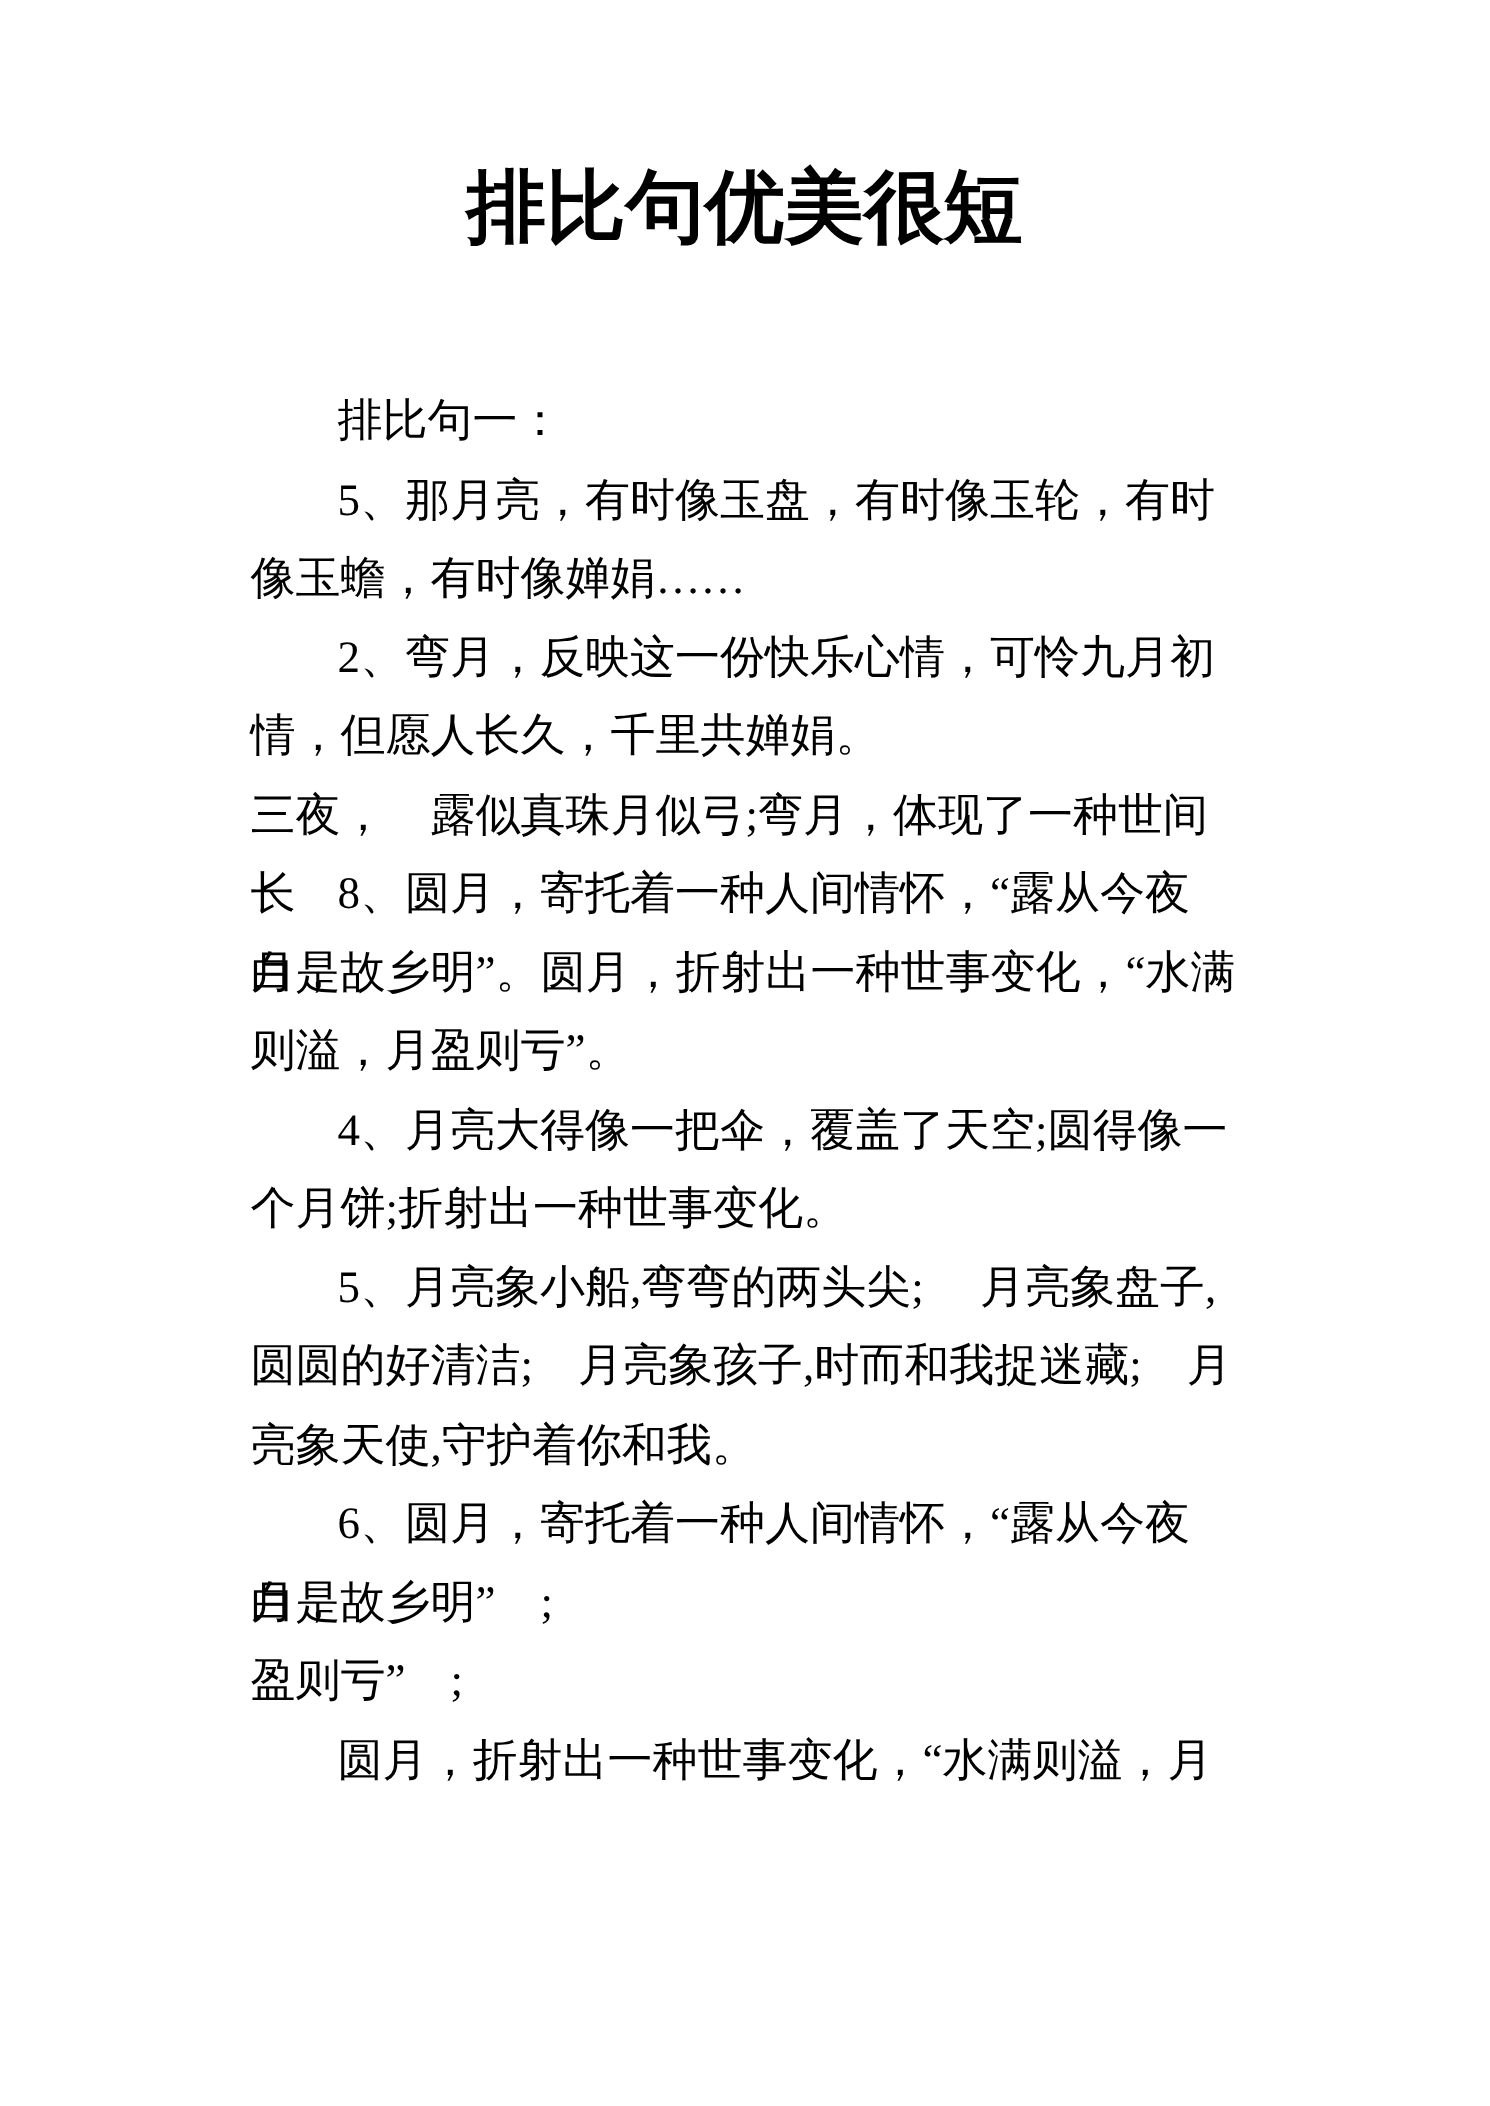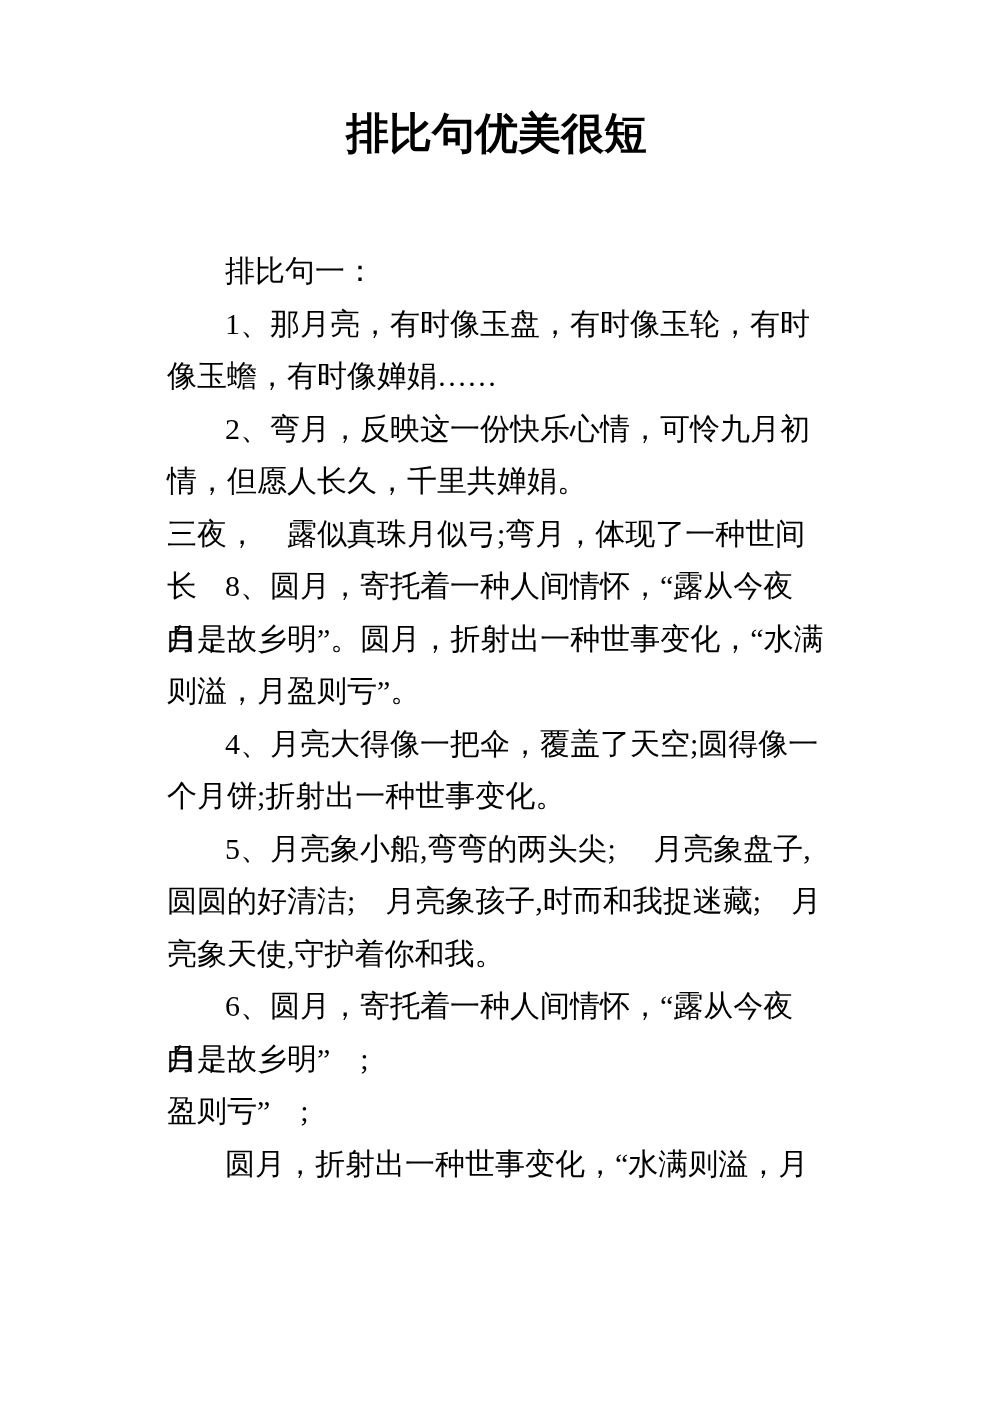--- a/index.html
+++ b/index.html
@@ -16,21 +16,21 @@
     height: 1404px;
     background: #ffffff;
     overflow: hidden;
   }
   .doc-title {
     margin: 0;
     padding-top: 112px;
     text-align: center;
     font-family: "Liberation Sans", "DejaVu Sans", sans-serif;
     font-weight: 700;
-    font-size: 43px;
+    font-size: 53px;
     line-height: 1;
     color: #000000;
     letter-spacing: 0px;
   }
   .doc-body {
     margin: 90px 0 0 167px;
     width: 662px;
     font-size: 30px;
     color: #000000;
   }
@@ -51,21 +51,21 @@
 </head>
 <body>
 
 <div class="page">
   <h1 class="doc-title">排比句优美很短</h1>
   <div class="doc-body" id="doc-body">
       <div class="para">
         <div class="text-line first">排比句一：</div>
       </div>
       <div class="para">
-        <div class="text-line first">1、那月亮，有时像玉盘，有时像玉轮，有时</div>
+        <div class="text-line first">5、那月亮，有时像玉盘，有时像玉轮，有时</div>
         <div class="text-line">像玉蟾，有时像婵娟……</div>
       </div>
       <div class="para">
         <div class="text-line first">2、弯月，反映这一份快乐心情，可怜九月初</div>
         <div class="text-line">情，但愿人长久，千里共婵娟。</div>
         <div class="text-line">三夜，　露似真珠月似弓;弯月，体现了一种世间长</div>
       </div>
       <div class="para">
         <div class="text-line first">8、圆月，寄托着一种人间情怀，“露从今夜白，</div>
         <div class="text-line">月是故乡明”。圆月，折射出一种世事变化，“水满</div>

